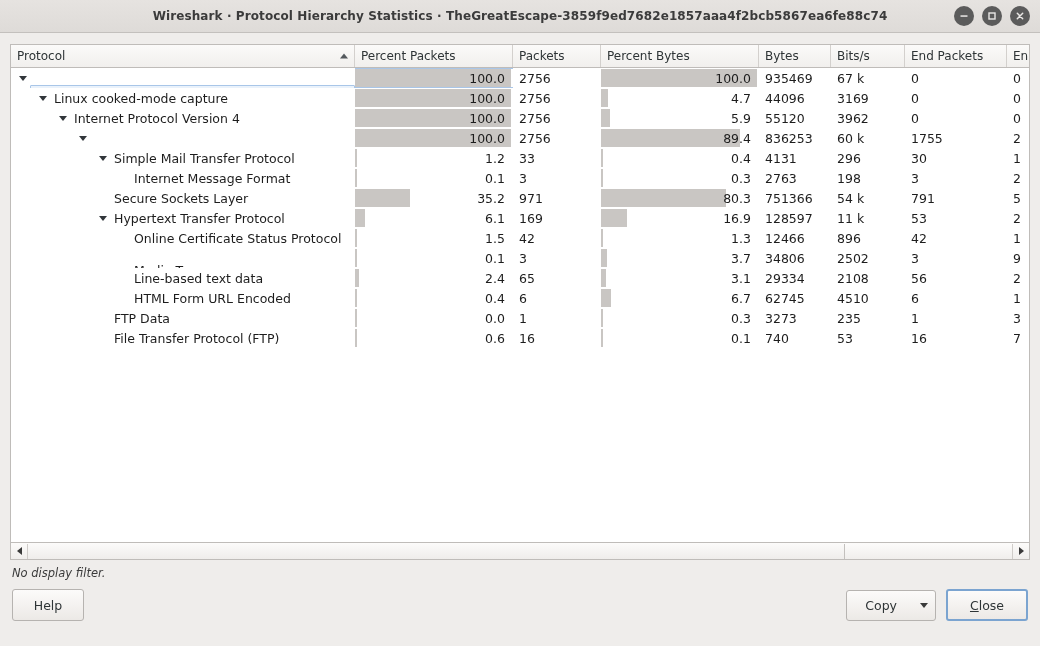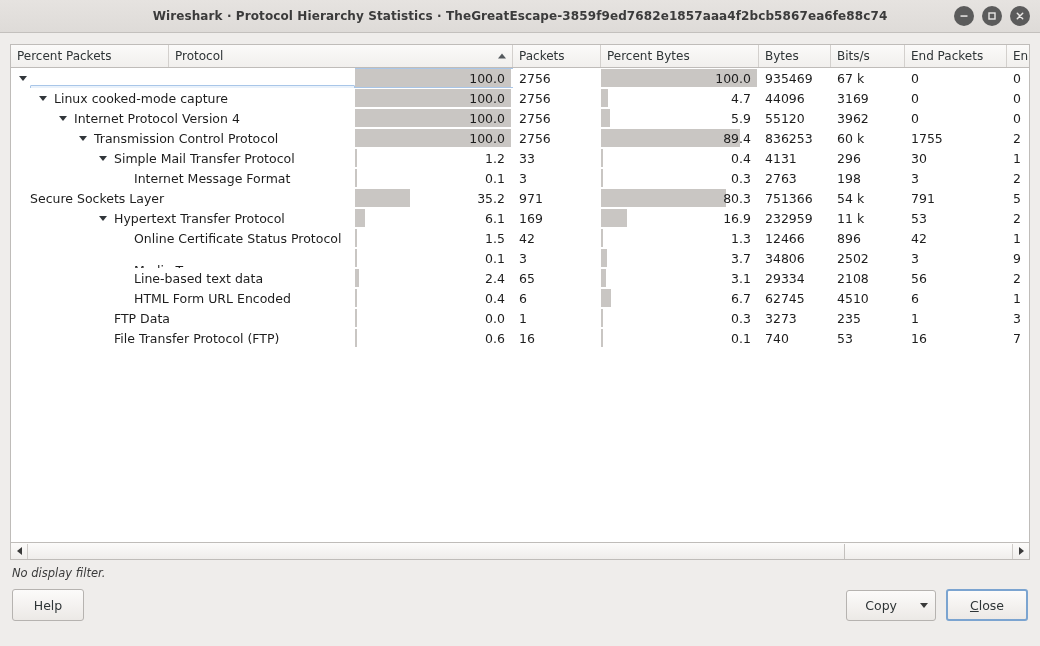--- a/index.html
+++ b/index.html
@@ -340,26 +340,26 @@
         <svg width="10" height="10" viewBox="0 0 10 10">
           <path d="M2.3 2.3 L7.7 7.7 M7.7 2.3 L2.3 7.7" stroke="#e9e7e5" stroke-width="1.5" stroke-linecap="round"></path>
         </svg>
       </div>
     </div>
   </div>
 
   <div class="table-wrap">
 
     <div class="head-row" id="head-row">
-        <div class="head-cell" style="width: 158px; flex: 0 0 158px;">
-          <span>Percent Packets</span>
-        </div>
         <div class="head-cell" style="width: 344px; flex: 0 0 344px;">
           <span>Protocol</span>
           <span class="sort-arrow"></span>
+        </div>
+        <div class="head-cell" style="width: 158px; flex: 0 0 158px;">
+          <span>Percent Packets</span>
         </div>
         <div class="head-cell" style="width: 88px; flex: 0 0 88px;">
           <span>Packets</span>
         </div>
         <div class="head-cell" style="width: 158px; flex: 0 0 158px;">
           <span>Percent Bytes</span>
         </div>
         <div class="head-cell" style="width: 72px; flex: 0 0 72px;">
           <span>Bytes</span>
         </div>
@@ -473,21 +473,20 @@
           <div class="cell numeric-left" style="width: 24px; flex: 0 0 24px;">
             <span>0</span>
           </div>
         </div>
         <div class="row">
           <div class="cell protocol" style="width: 344px; flex: 0 0 344px;">
             <div class="proto-inner" style="padding-left: 64px;">
               <div class="expander">
                 <span class="tri"></span>
               </div>
-              <div class="proto-label-box">Transmission Control Protocol</div>
             </div>
           </div>
           <div class="cell numeric-right pct-packets" style="width: 158px; flex: 0 0 158px;">
             <div class="bar" style="width: 156px; background: rgb(201, 198, 195);"></div>
             <span class="bar-num">100.0</span>
           </div>
           <div class="cell numeric-left" style="width: 88px; flex: 0 0 88px;">
             <span>2756</span>
           </div>
           <div class="cell numeric-right" style="width: 158px; flex: 0 0 158px;">
@@ -566,21 +565,21 @@
           </div>
           <div class="cell numeric-left" style="width: 102px; flex: 0 0 102px;">
             <span>3</span>
           </div>
           <div class="cell numeric-left" style="width: 24px; flex: 0 0 24px;">
             <span>2</span>
           </div>
         </div>
         <div class="row">
           <div class="cell protocol" style="width: 344px; flex: 0 0 344px;">
-            <div class="proto-inner" style="">
+            <div class="proto-inner" style="padding-left: 84px;">
               <div class="expander empty"></div>
               <div class="proto-label-box">Secure Sockets Layer</div>
             </div>
           </div>
           <div class="cell numeric-right pct-packets" style="width: 158px; flex: 0 0 158px;">
             <div class="bar" style="width: 54.912px; background: rgb(201, 198, 195);"></div>
             <span class="bar-num">35.2</span>
           </div>
           <div class="cell numeric-left" style="width: 88px; flex: 0 0 88px;">
             <span>971</span>
@@ -616,21 +615,21 @@
             <span class="bar-num">6.1</span>
           </div>
           <div class="cell numeric-left" style="width: 88px; flex: 0 0 88px;">
             <span>169</span>
           </div>
           <div class="cell numeric-right" style="width: 158px; flex: 0 0 158px;">
             <div class="bar" style="width: 26.364px; background: rgb(201, 198, 195);"></div>
             <span class="bar-num">16.9</span>
           </div>
           <div class="cell numeric-left" style="width: 72px; flex: 0 0 72px;">
-            <span>232959</span>
+            <span>128597</span>
           </div>
           <div class="cell numeric-left" style="width: 74px; flex: 0 0 74px;">
             <span>11 k</span>
           </div>
           <div class="cell numeric-left" style="width: 102px; flex: 0 0 102px;">
             <span>53</span>
           </div>
           <div class="cell numeric-left" style="width: 24px; flex: 0 0 24px;">
             <span>2</span>
           </div>

